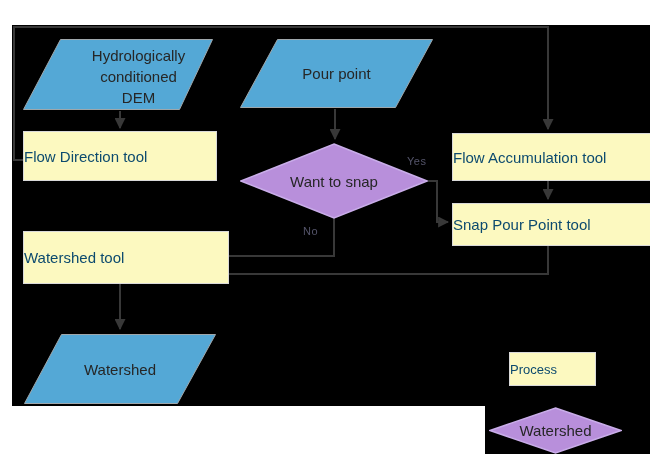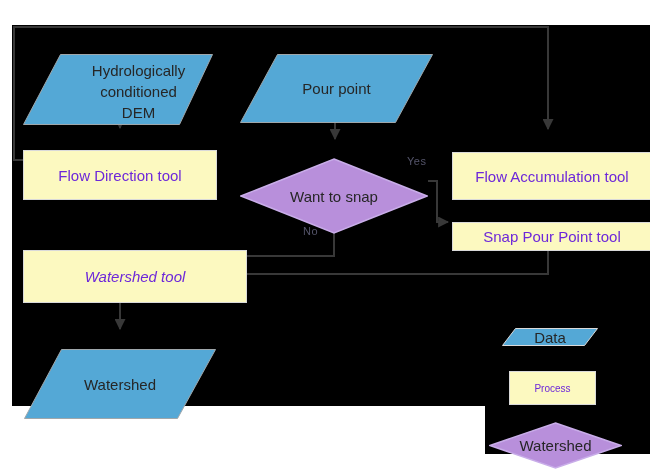--- a/index.html
+++ b/index.html
@@ -4,32 +4,32 @@
 <style>
   html,body{margin:0;padding:0;background:#ffffff;}
   .canvas{
     position:relative;width:650px;height:471px;background:#ffffff;
     overflow:hidden;font-family:"Liberation Sans",sans-serif;
   }
   .bg-black{position:absolute;background:#000000;}
   .bg-main{left:12px;top:25px;width:638px;height:381px;}
   .bg-ext{left:485px;top:406px;width:165px;height:48px;}
   svg.connectors{position:absolute;left:0;top:0;width:650px;height:471px;z-index:2;}
-  .node{position:absolute;z-index:3;margin-top:15px;}
+  .node{position:absolute;z-index:3;}
   .node svg{position:absolute;left:0;top:0;display:block;}
   .node .lbl{
     position:absolute;left:0;top:0;width:100%;height:100%;
     display:flex;align-items:center;justify-content:center;
     color:#262626;font-size:15px;line-height:21px;text-align:center;
     white-space:pre;
   }
   .rect-node{
     background:#fcf9c0;border:1px solid #d9d9d9;box-sizing:border-box;
-    display:flex;align-items:center;justify-content:center;
-    color:#6d28d9;font-size:15px;z-index:3;position:absolute;margin-top:19px;
+    display:flex;align-items:center;justify-content:flex-start;
+    color:#0c4a6e;font-size:15px;z-index:3;position:absolute;
   }
   .dem-lbl{justify-content:flex-start;align-items:flex-start;
     text-align:left;padding-left:41px;padding-top:3px;line-height:22px;box-sizing:border-box;}
   .edge-lbl{
     position:absolute;z-index:4;font-size:11px;color:#54546a;
     letter-spacing:0.5px;
   }
   .legend-lbl{font-size:13px;}
 </style>
 </head>
@@ -82,46 +82,40 @@
   </div>
 
   <div class="node" style="left:240px;top:143px;width:188px;height:76px;">
     <svg width="188" height="76" viewBox="0 0 188 76">
       <polygon points="94,1 187,38 94,75 1,38" fill="#b88fdb" stroke="#c9ade9" stroke-width="1.5"></polygon>
     </svg>
     <div class="lbl"><span><span>Want to snap</span><br></span>
     </div>
   </div>
 
-  <div class="rect-node" style="left:452px;top:203px;width:199px;height:29px;border-right:none;">
+  <div class="rect-node" style="left:452px;top:203px;width:199px;height:43px;border-right:none;">
     <span>Snap Pour Point tool</span>
   </div>
 
-  <div class="rect-node" style="left:23px;top:231px;width:224px;height:53px;font-style:italic;">
+  <div class="rect-node" style="left:23px;top:231px;width:206px;height:53px;">
     <span>Watershed tool</span>
   </div>
 
   <div class="node" style="left:24px;top:334px;width:192px;height:70px;">
     <svg width="192" height="70" viewBox="0 0 192 70">
       <polygon points="37.5,0.5 191.5,0.5 153.5,69.5 0.5,69.5" fill="#54a8d6" stroke="#9fa7ab" stroke-width="1"></polygon>
     </svg>
     <div class="lbl">Watershed</div>
   </div>
 
   <div class="edge-lbl" style="left:407px;top:155px;">Yes</div>
   <div class="edge-lbl" style="left:303px;top:225px;">No</div>
 
-  <div class="node" style="left:502px;top:313px;width:96px;height:18px;">
-    <svg width="96" height="18" viewBox="0 0 96 18">
-      <polygon points="13.5,0.5 95.5,0.5 82.5,17.5 0.5,17.5" fill="#54a8d6" stroke="#d9d9d9" stroke-width="1"></polygon>
-    </svg>
-    <div class="lbl legend-lbl">Data</div>
-  </div>
 
-  <div class="rect-node legend-lbl" style="left:509px;top:352px;width:87px;height:34px;font-size:10px;">
+  <div class="rect-node legend-lbl" style="left:509px;top:352px;width:87px;height:34px;font-size:13px;">
     <span>Process</span>
   </div>
 
   <div class="node" style="left:489px;top:407px;width:133px;height:47px;">
     <svg width="133" height="47" viewBox="0 0 133 47">
       <polygon points="66.5,1 132,23.5 66.5,46 1,23.5" fill="#b88fdb" stroke="#c9ade9" stroke-width="1.5"></polygon>
     </svg>
     <div class="lbl legend-lbl">Watershed</div>
   </div>
 

